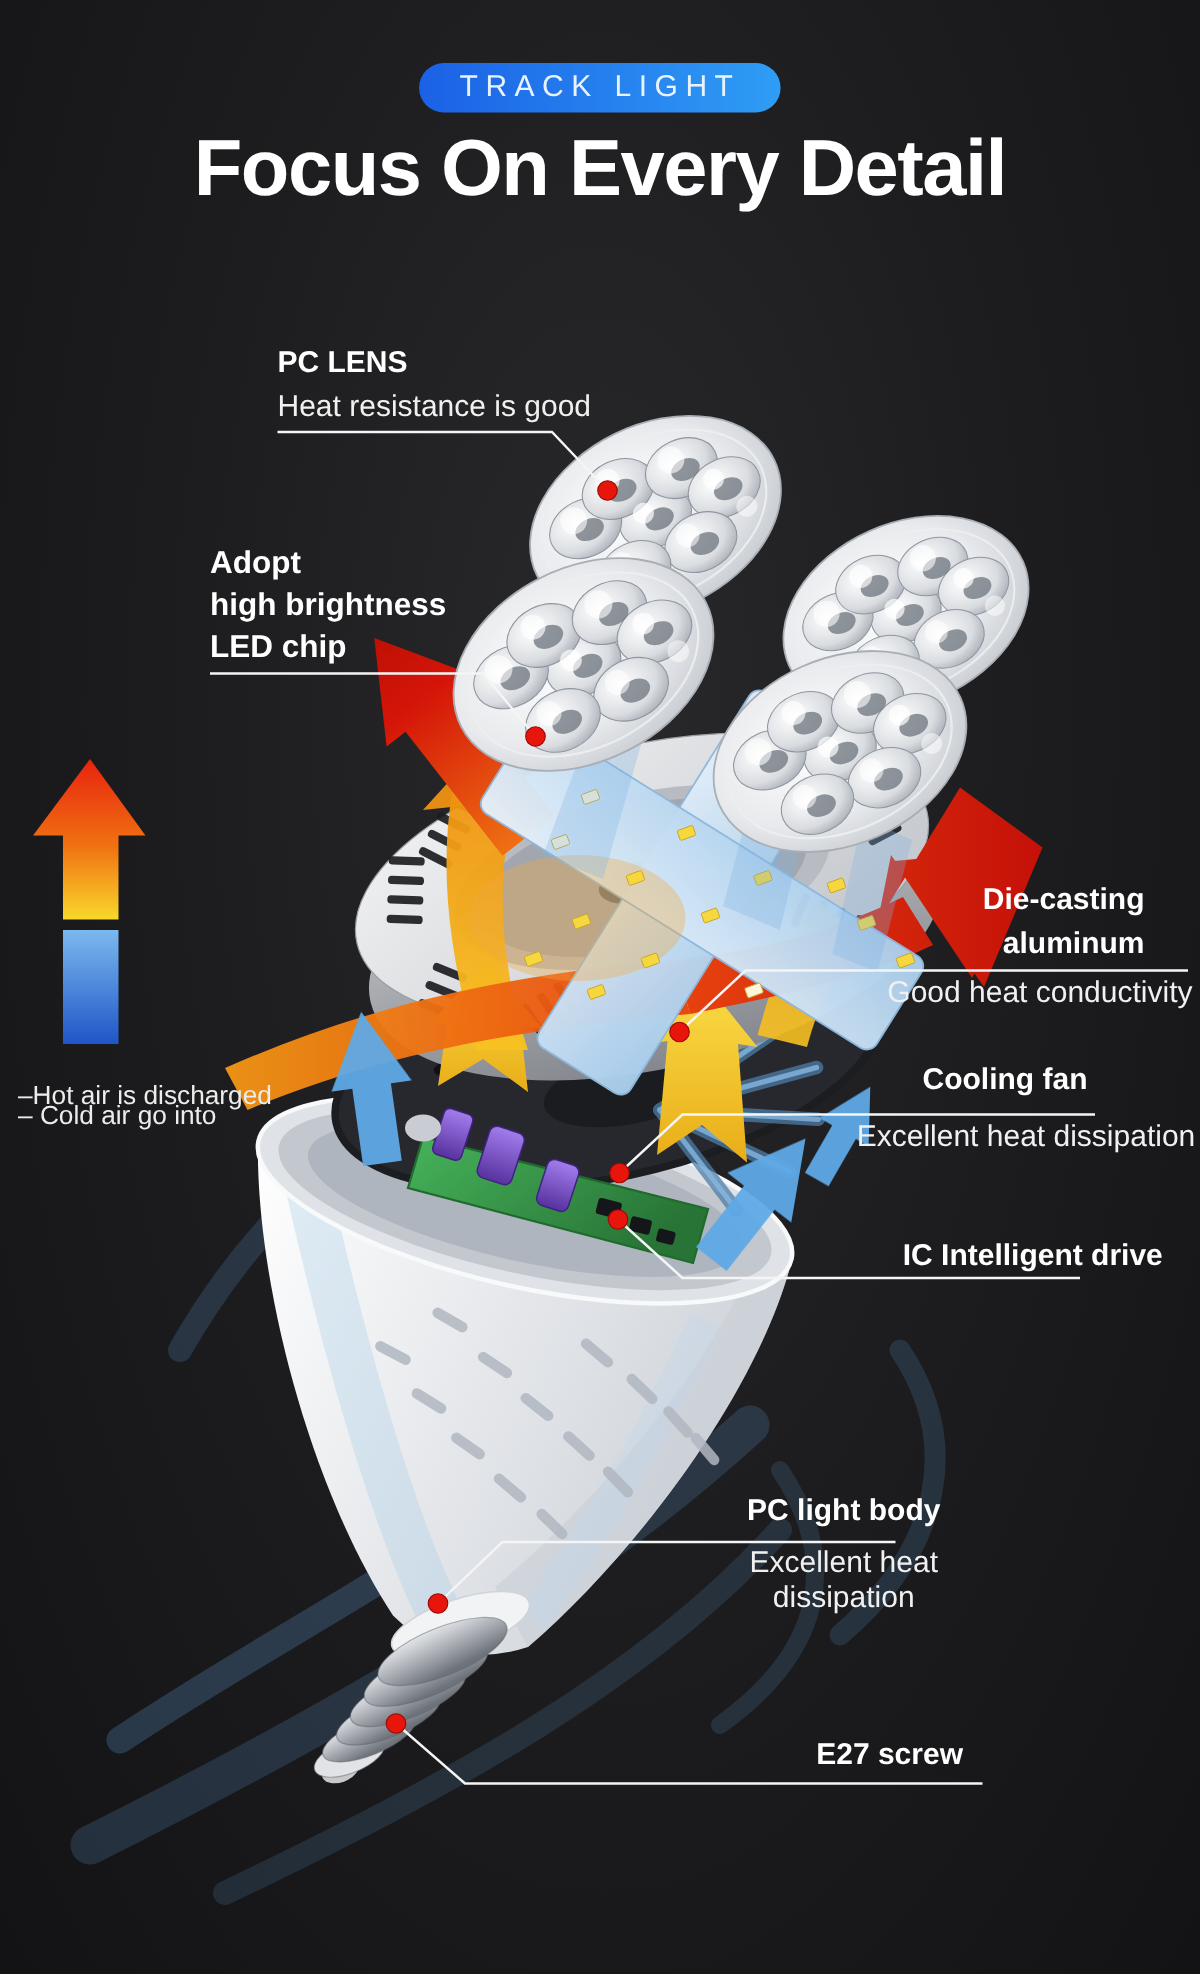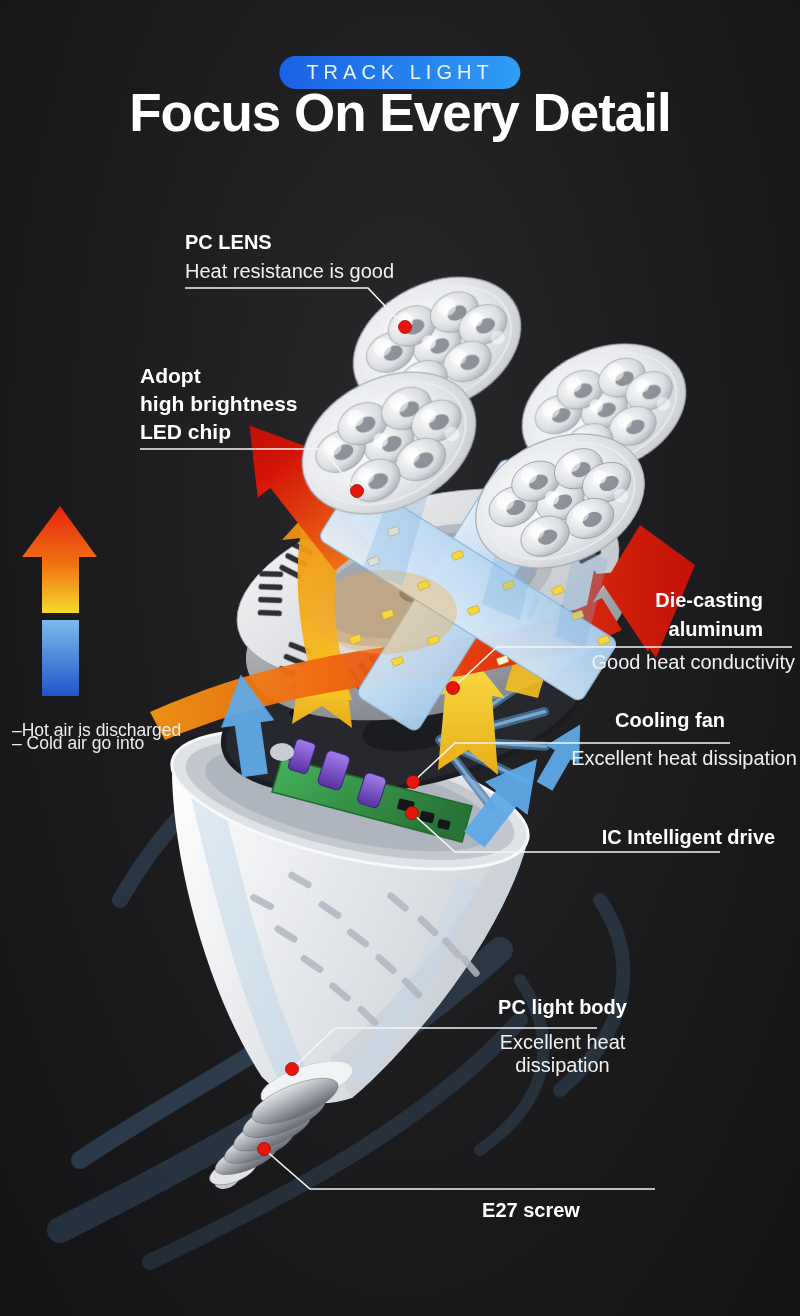--- a/index.html
+++ b/index.html
@@ -11,41 +11,40 @@
   }
   .abs{position:absolute;}
   svg{display:block;}
   
   .badge{
     position:absolute;top:42px;left:50%;transform:translateX(-50%);
     padding:5px 27px;border-radius:18px;
     background:linear-gradient(90deg,#1b61e6,#2f9df5);
     color:#e9f3ff;font-size:20px;font-weight:300;letter-spacing:5px;
     white-space:nowrap;
-    margin-top:14px;
   }
   .main-title{
     position:absolute;top:82px;left:0;width:800px;text-align:center;
     color:#ffffff;font-size:53px;font-weight:bold;letter-spacing:-1px;
     white-space:nowrap;
   }
   
   .lbl-title{color:#ffffff;font-weight:bold;font-size:20px;line-height:26px;white-space:pre-line;}
   .lbl-sub{color:#f0f0f0;font-weight:normal;font-size:20px;line-height:23px;}
   .pc-lens{left:185px;top:229px;}
   .pc-lens .lbl-sub{margin-top:5px;}
   .led-chip{left:140px;top:362px;font-size:21px;line-height:28px;}
   .die-title{left:580px;top:586px;width:183px;text-align:right;line-height:29px;}
   .die-sub{left:575px;top:651px;width:220px;text-align:right;}
   .fan-title{left:560px;top:707px;width:220px;text-align:center;}
   .fan-sub{left:570px;top:747px;width:228px;text-align:center;}
   .ic-title{left:580px;top:824px;width:217px;text-align:center;}
   .body-title{left:455px;top:994px;width:215px;text-align:center;}
   .body-sub{left:450px;top:1031px;width:225px;text-align:center;}
-  .e27-title{left:420px;top:1197px;width:222px;text-align:center;}
+  .e27-title{left:420px;top:1157px;width:222px;text-align:right;}
   .legend{color:#ececec;font-size:17.5px;}
   .legend-hot{left:12px;top:705px;margin-top:15px;}
   .legend-cold{left:12px;top:733px;}
 </style>
 </head>
 <body>
 
 <div class="stage">
 
   <svg class="abs" style="left:0;top:0" width="800" height="1316" viewBox="0 0 800 1316">

